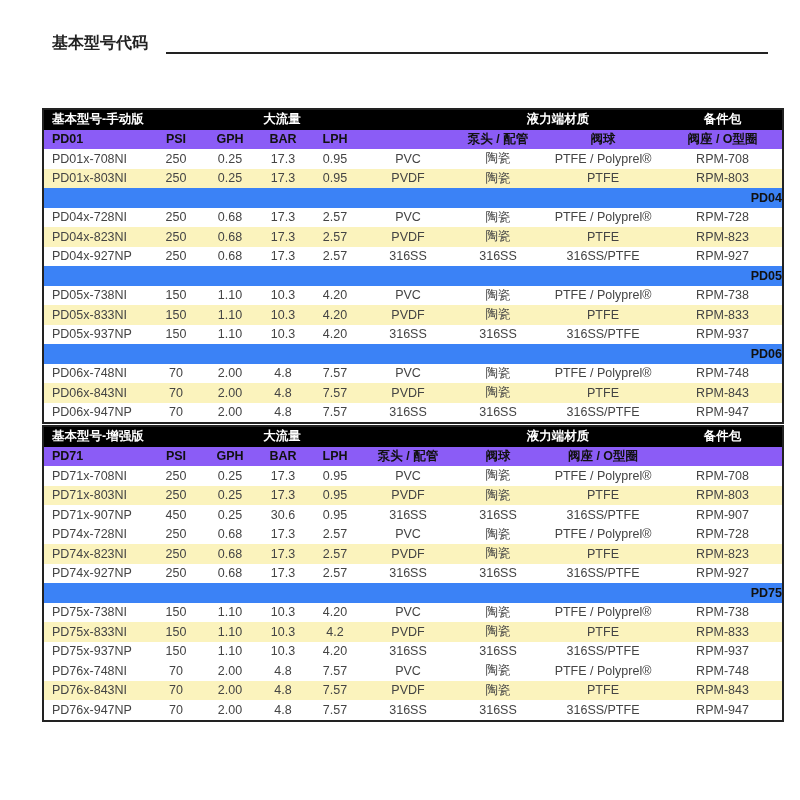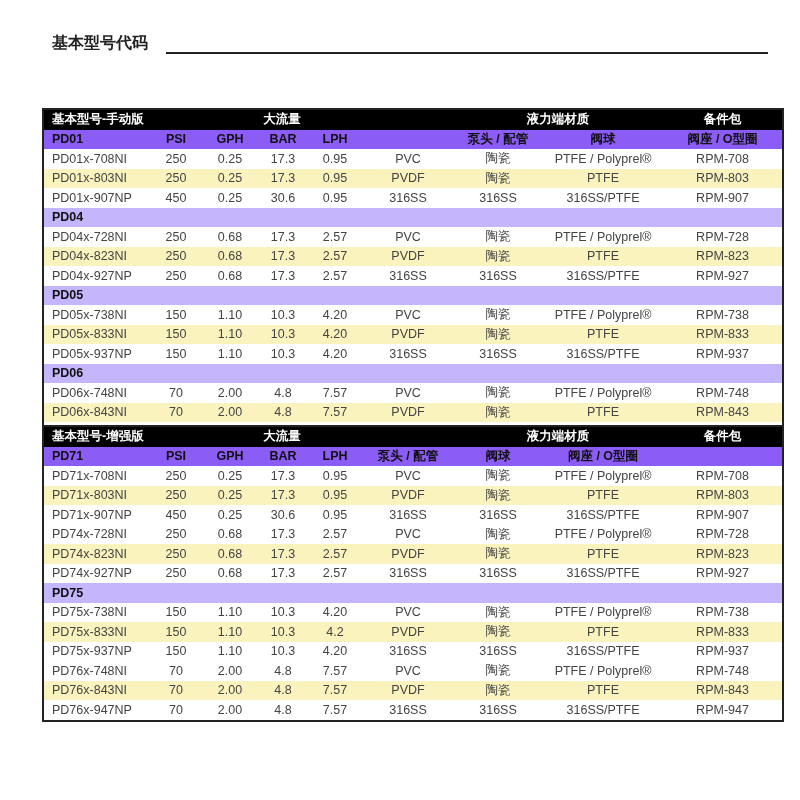--- a/index.html
+++ b/index.html
@@ -6,21 +6,21 @@
   body{width:800px;height:800px;position:relative;font-family:"DejaVu Sans","Liberation Sans",sans-serif;color:#333;overflow:hidden;}
   .title-wrap{position:absolute;left:52px;top:30px;width:716px;height:24px;display:flex;align-items:flex-end;}
   .title{font-size:16px;font-weight:bold;color:#222;white-space:nowrap;}
   .title-line{flex:1;height:2px;background:#222;margin-left:18px;}
   table.spec{position:absolute;left:42px;width:740px;border-collapse:collapse;border:2px solid #222;table-layout:fixed;font-family:"Liberation Sans",sans-serif;font-size:12.5px;}
   table.spec td{height:19.5px;padding:0;white-space:nowrap;}
   #t1{top:68px;margin-top:40px;}
   #t2{top:425px;}
   tr.hd td{background:#000;color:#fff;font-weight:bold;font-size:12.5px;}
   tr.sub td{background:#8b5cf6;color:#111;font-weight:bold;}
-  tr.grp td{background:#c4b5fd;color:#111;font-weight:bold;}
+  tr.grp td{background:#3b82f6;color:#111;font-weight:bold;text-align:right;}
   tr.row td{background:#fff;color:#444;}
   tr.row.hl td{background:#fbf3bd;}
   .c{text-align:center;}
   .l{text-align:left;padding-left:8px !important;}
 </style>
 </head>
 <body>
 
 <div class="title-wrap">
   <span class="title">基本型号代码</span>
@@ -73,31 +73,20 @@
         <td class="l">PD01x-803NI</td>
         <td class="c">250</td>
         <td class="c">0.25</td>
         <td class="c">17.3</td>
         <td class="c">0.95</td>
         <td class="c">PVDF</td>
         <td class="c">陶瓷</td>
         <td class="c">PTFE</td>
         <td class="c">RPM-803</td>
       </tr>
-      <tr class="row">
-        <td class="l">PD01x-907NP</td>
-        <td class="c">450</td>
-        <td class="c">0.25</td>
-        <td class="c">30.6</td>
-        <td class="c">0.95</td>
-        <td class="c">316SS</td>
-        <td class="c">316SS</td>
-        <td class="c">316SS/PTFE</td>
-        <td class="c">RPM-907</td>
-      </tr>
       <tr class="grp">
         <td class="l" colspan="9">PD04</td>
       </tr>
       <tr class="row">
         <td class="l">PD04x-728NI</td>
         <td class="c">250</td>
         <td class="c">0.68</td>
         <td class="c">17.3</td>
         <td class="c">2.57</td>
         <td class="c">PVC</td>

